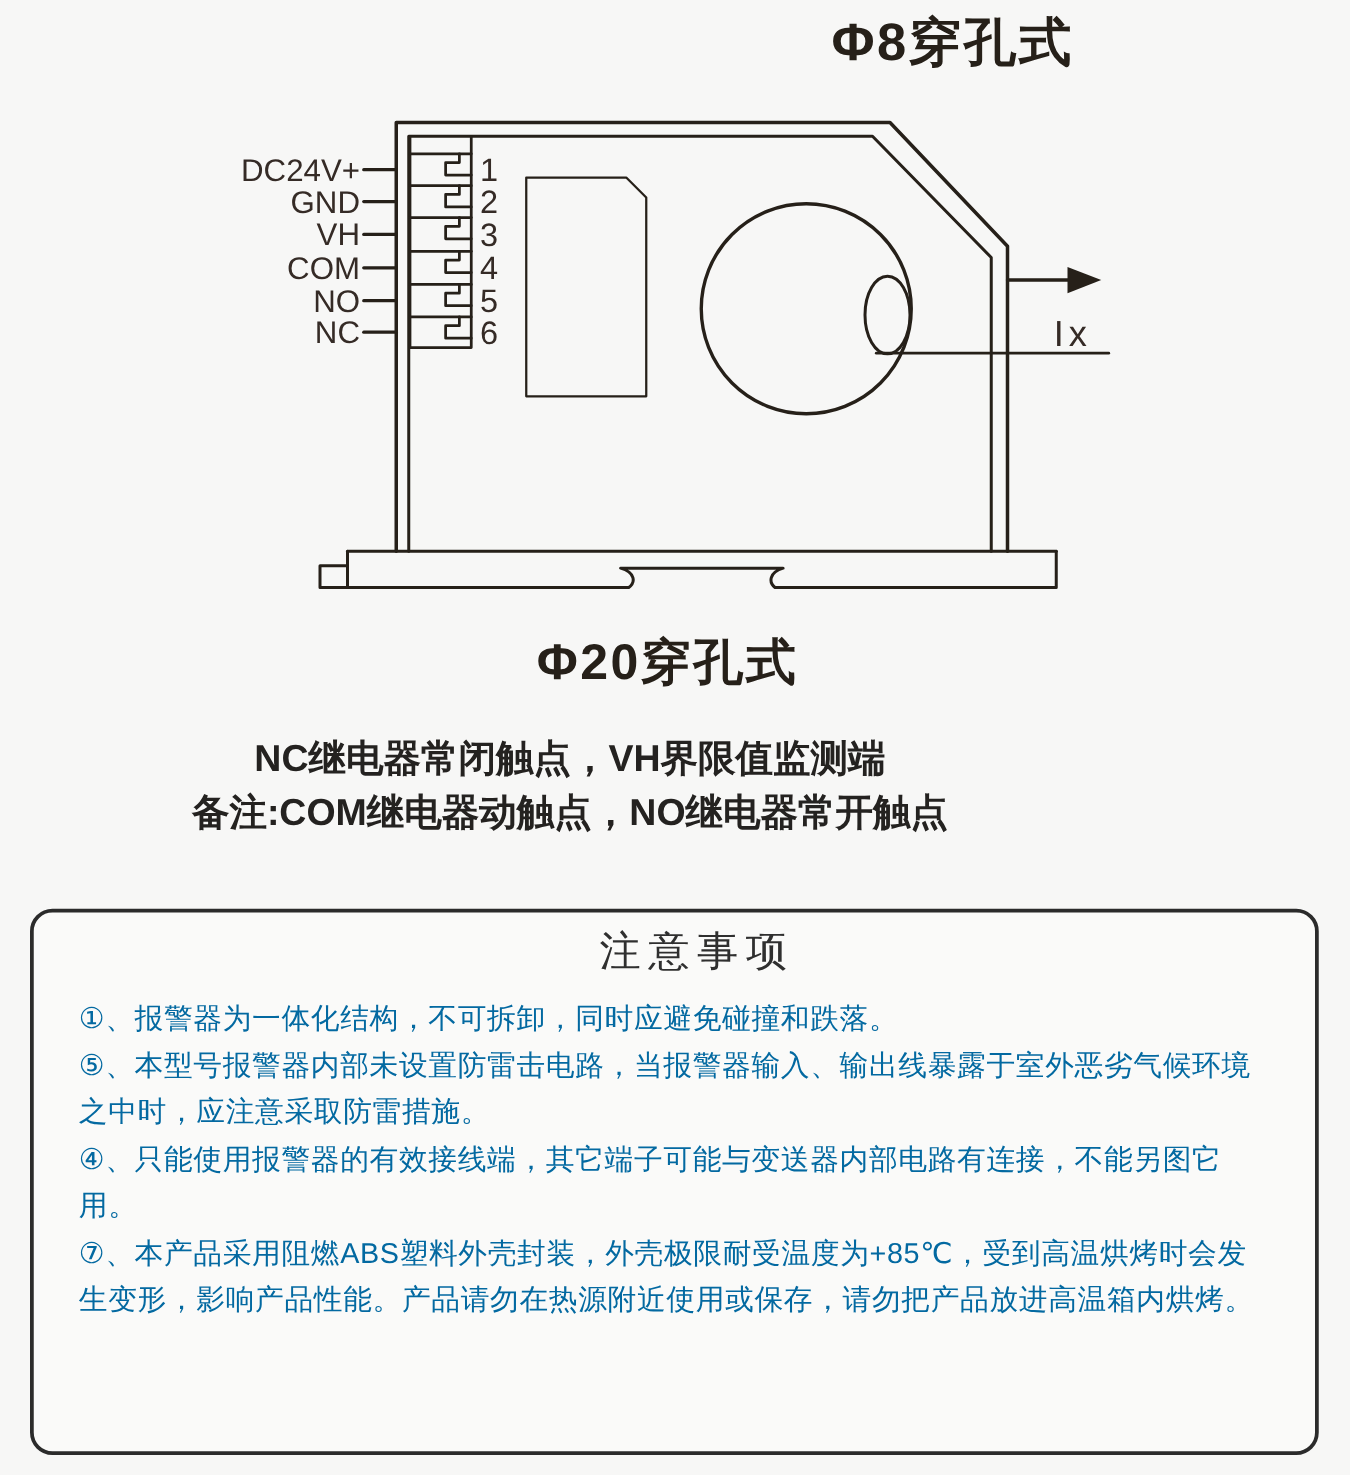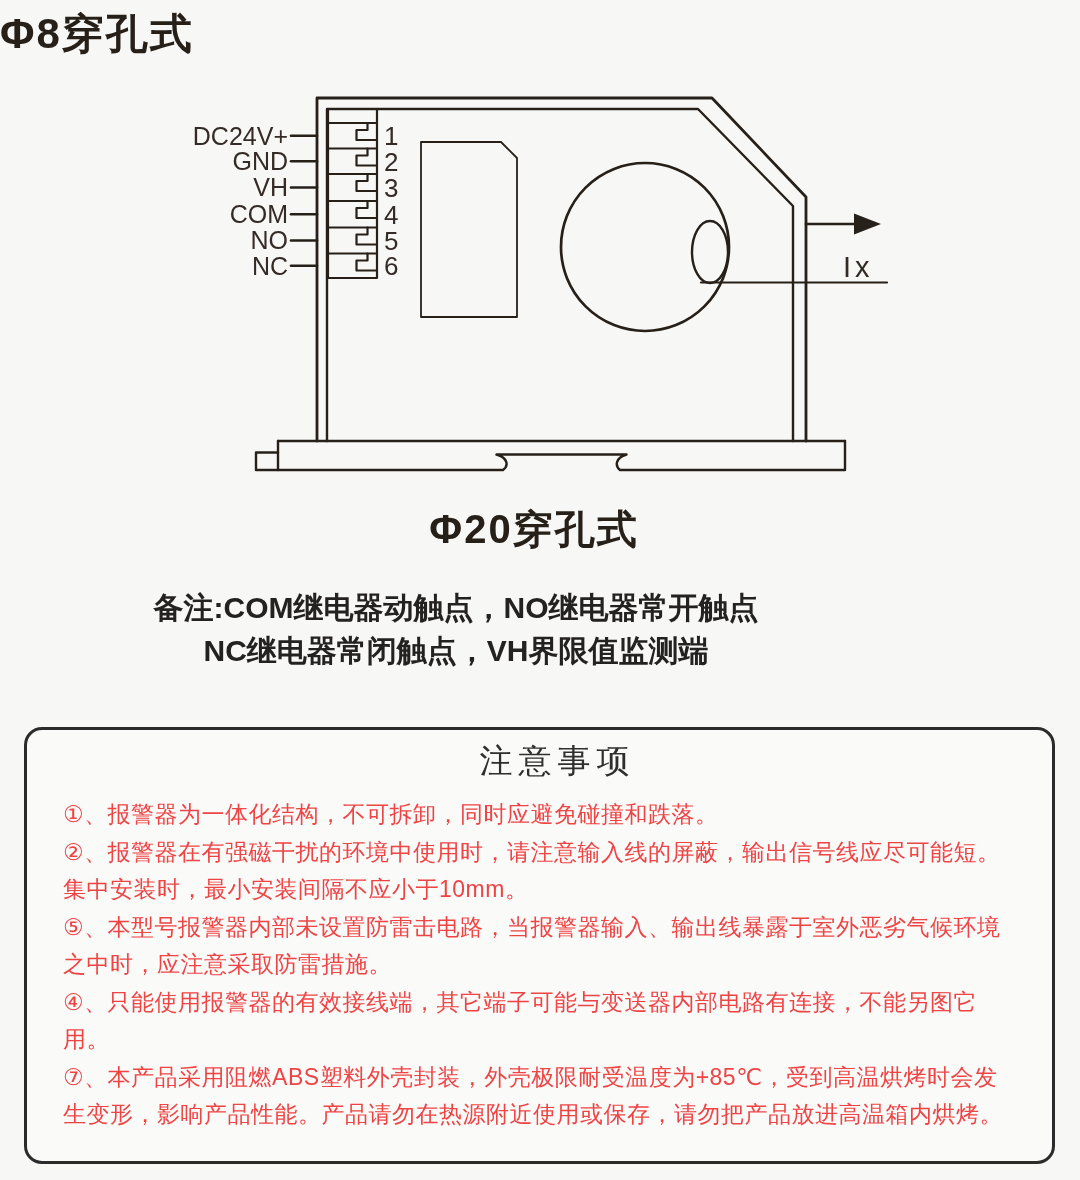--- a/index.html
+++ b/index.html
@@ -1,34 +1,34 @@
 <!DOCTYPE html>
 <html><head>
 <meta charset="utf-8">
 <style>
   html,body{margin:0;padding:0;}
   body{background:#f7f7f6;font-family:"Liberation Sans","DejaVu Sans",sans-serif;}
   .page{position:relative;width:1080px;height:1180px;background:#f7f7f6;overflow:hidden;color:#262019;}
 
-  .main-title{position:absolute;top:6px;left:0;width:859px;text-align:left;
+  .main-title{position:absolute;top:6px;left:0;width:859px;text-align:right;
     font-size:42px;font-weight:600;letter-spacing:2px;color:#262019;}
   .sub-title{position:absolute;top:502px;left:0;width:1068px;text-align:center;
     font-size:40px;font-weight:600;letter-spacing:2px;color:#262019;}
 
   .diagram-svg{position:absolute;left:0;top:0;}
 
   .note-block{position:absolute;top:586px;left:0;width:912px;text-align:center;
     font-size:30px;line-height:43px;font-weight:700;color:#242220;}
 
   .notice-box{position:absolute;left:24px;top:727px;width:1025px;height:431px;
     border:3px solid #2b2b2b;border-radius:18px;background:#fafaf9;}
   .notice-title{margin:9px 0 0 0;text-align:center;font-size:33px;font-weight:400;
     color:#2f2f2f;letter-spacing:6px;padding-left:36px;}
   .notice-items{padding:12px 36px 0 36px;}
-  .notice-items p{margin:0;font-size:23px;line-height:37.5px;color:#ef4444;
+  .notice-items p{margin:0;font-size:23px;line-height:37.5px;color:#0369a1;
     letter-spacing:0.5px;}
 
   svg text{font-family:"Liberation Sans","DejaVu Sans",sans-serif;fill:#352b26;}
 </style>
 </head>
 <body>
 
 <div class="page">
 
   <div class="main-title">Φ8穿孔式</div>
@@ -99,28 +99,27 @@
       <text x="384" y="249.8">5</text>
       <text x="384" y="275">6</text>
     </g>
 
     <text x="843" y="277" font-size="29" letter-spacing="4">Ix</text>
   </svg>
 
   <div class="sub-title">Φ20穿孔式</div>
 
   <div class="note-block">
+    <div>NC继电器常闭触点，VH界限值监测端</div>
     <div>备注:COM继电器动触点，NO继电器常开触点</div>
-    <div>NC继电器常闭触点，VH界限值监测端</div>
   </div>
 
   <div class="notice-box">
     <div class="notice-title">注意事项</div>
     <div class="notice-items">
       <p>①、报警器为一体化结构，不可拆卸，同时应避免碰撞和跌落。</p>
-      <p>②、报警器在有强磁干扰的环境中使用时，请注意输入线的屏蔽，输出信号线应尽可能短。集中安装时，最小安装间隔不应小于10mm。</p>
       <p>⑤、本型号报警器内部未设置防雷击电路，当报警器输入、输出线暴露于室外恶劣气候环境之中时，应注意采取防雷措施。</p>
       <p>④、只能使用报警器的有效接线端，其它端子可能与变送器内部电路有连接，不能另图它用。</p>
       <p>⑦、本产品采用阻燃ABS塑料外壳封装，外壳极限耐受温度为+85℃，受到高温烘烤时会发生变形，影响产品性能。产品请勿在热源附近使用或保存，请勿把产品放进高温箱内烘烤。</p>
     </div>
   </div>
 
 </div>
 
 </body></html>

